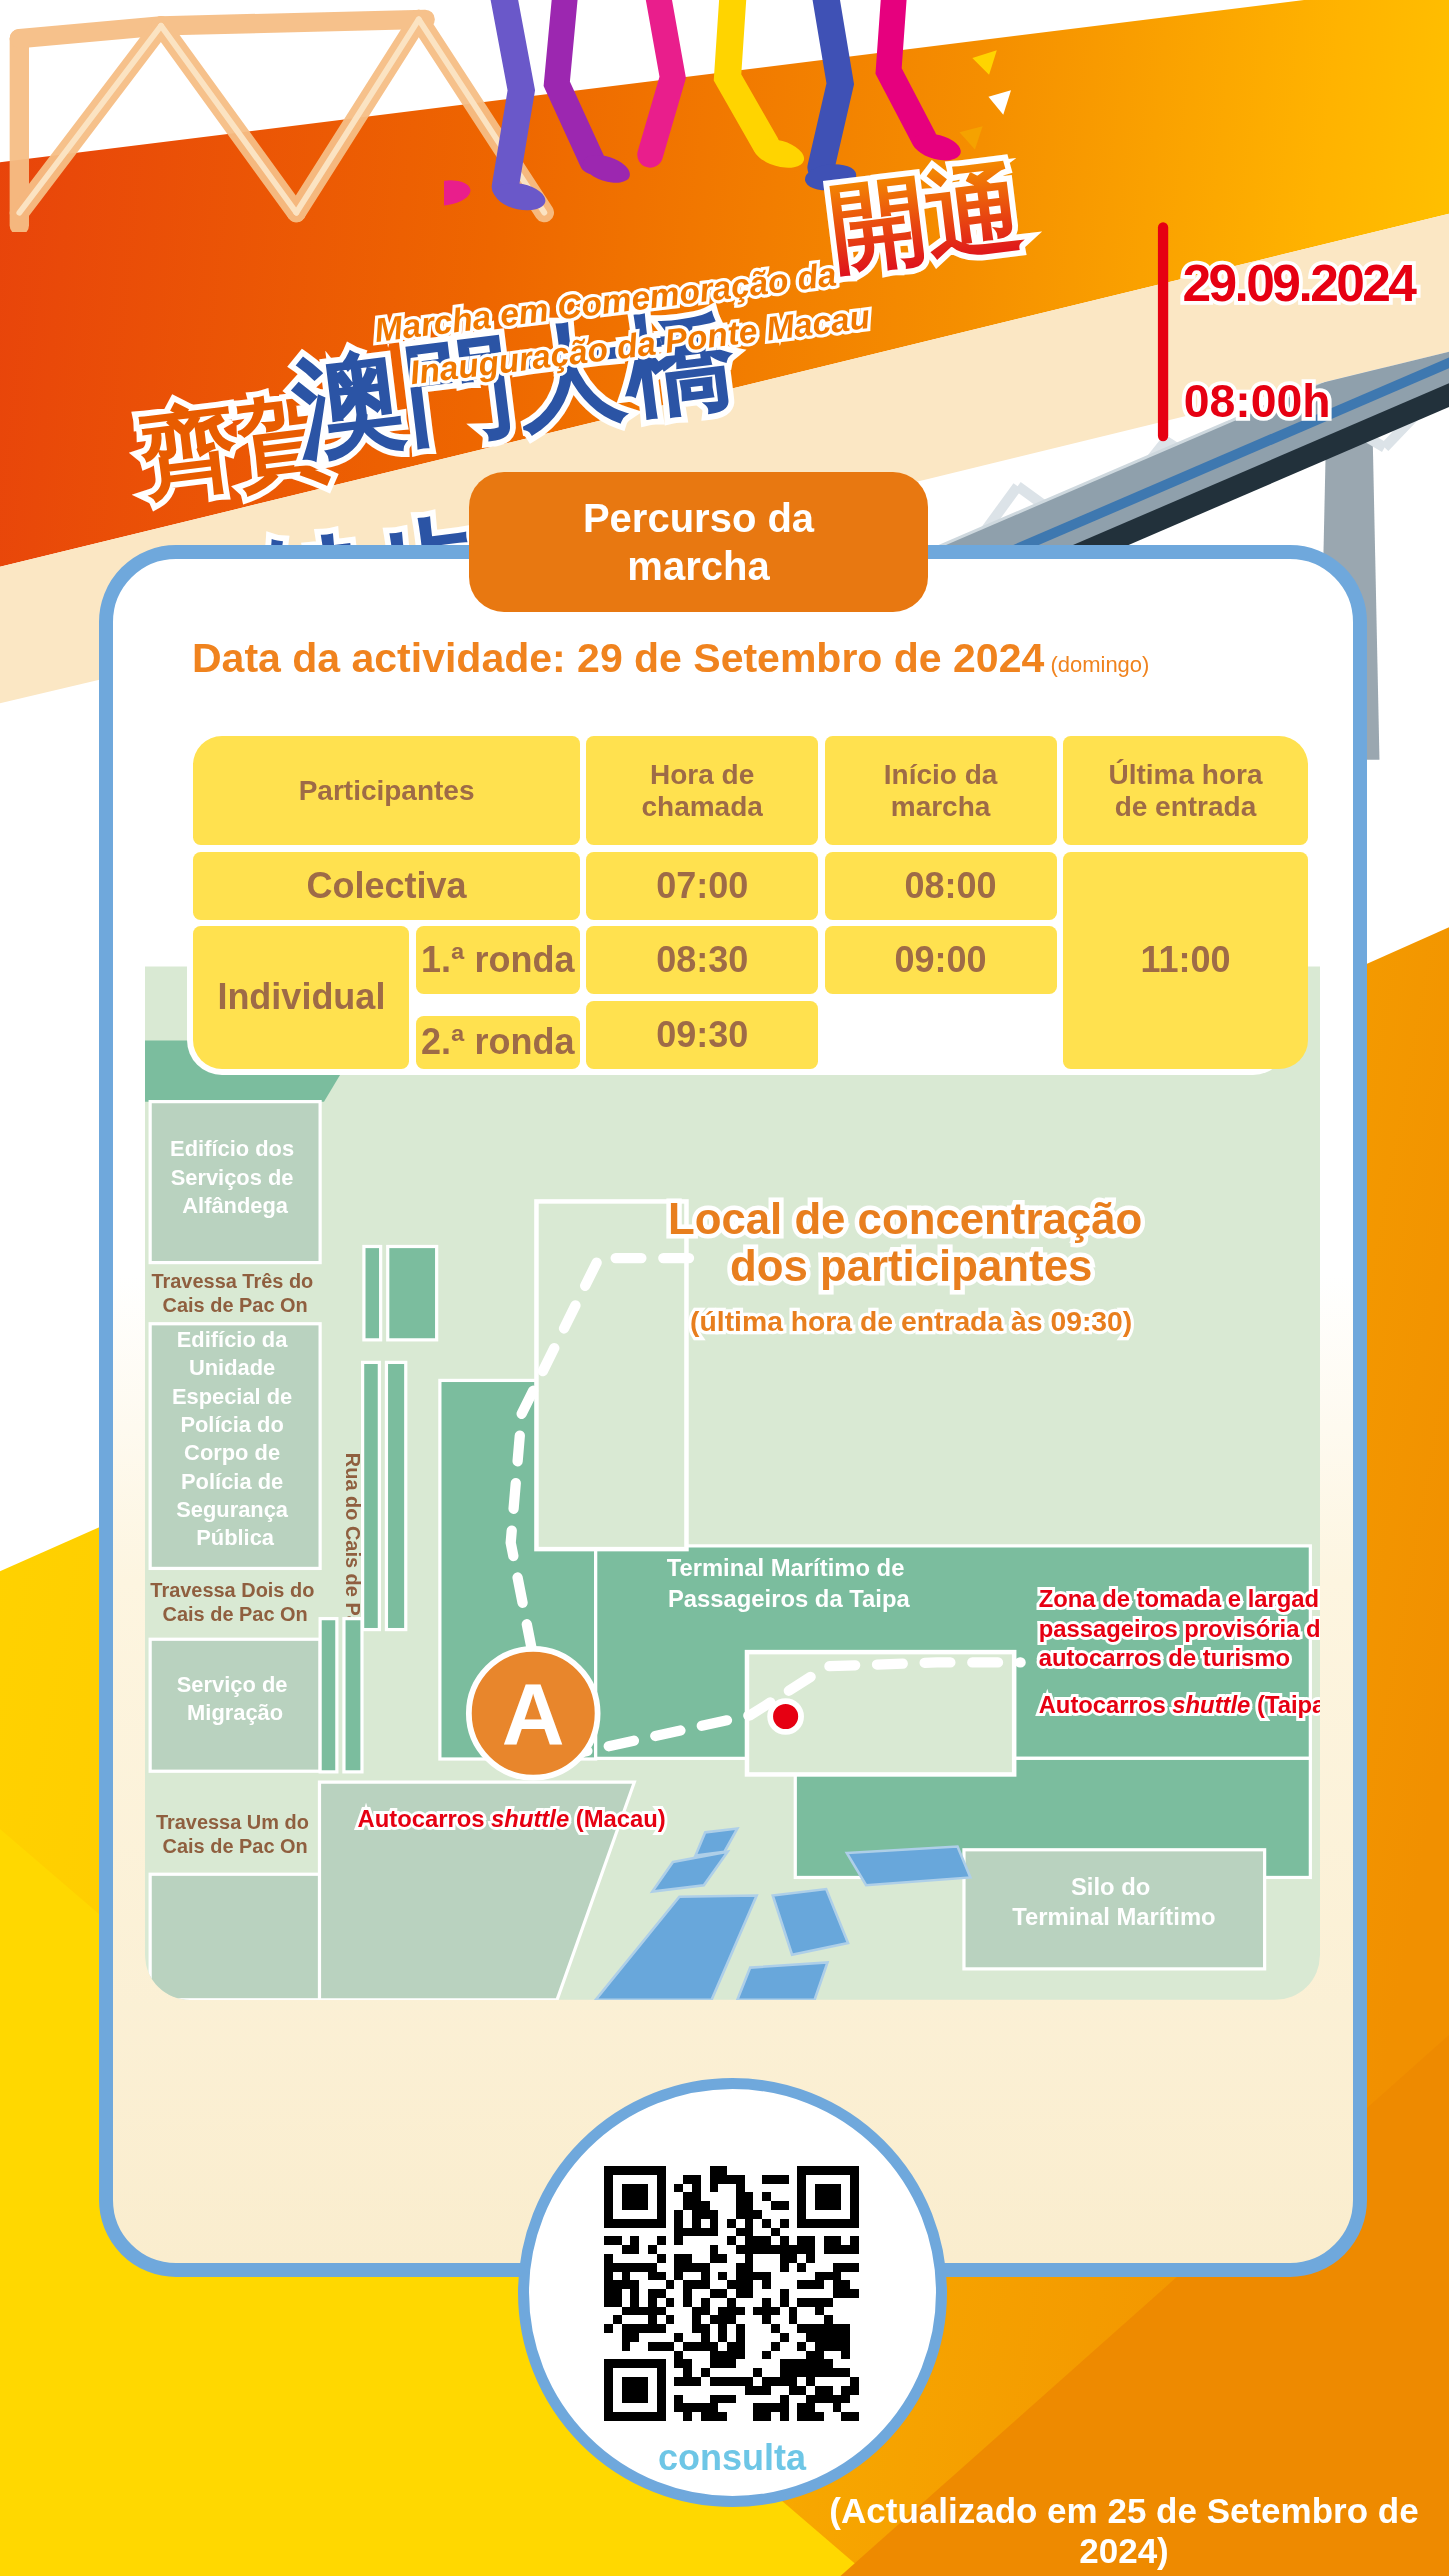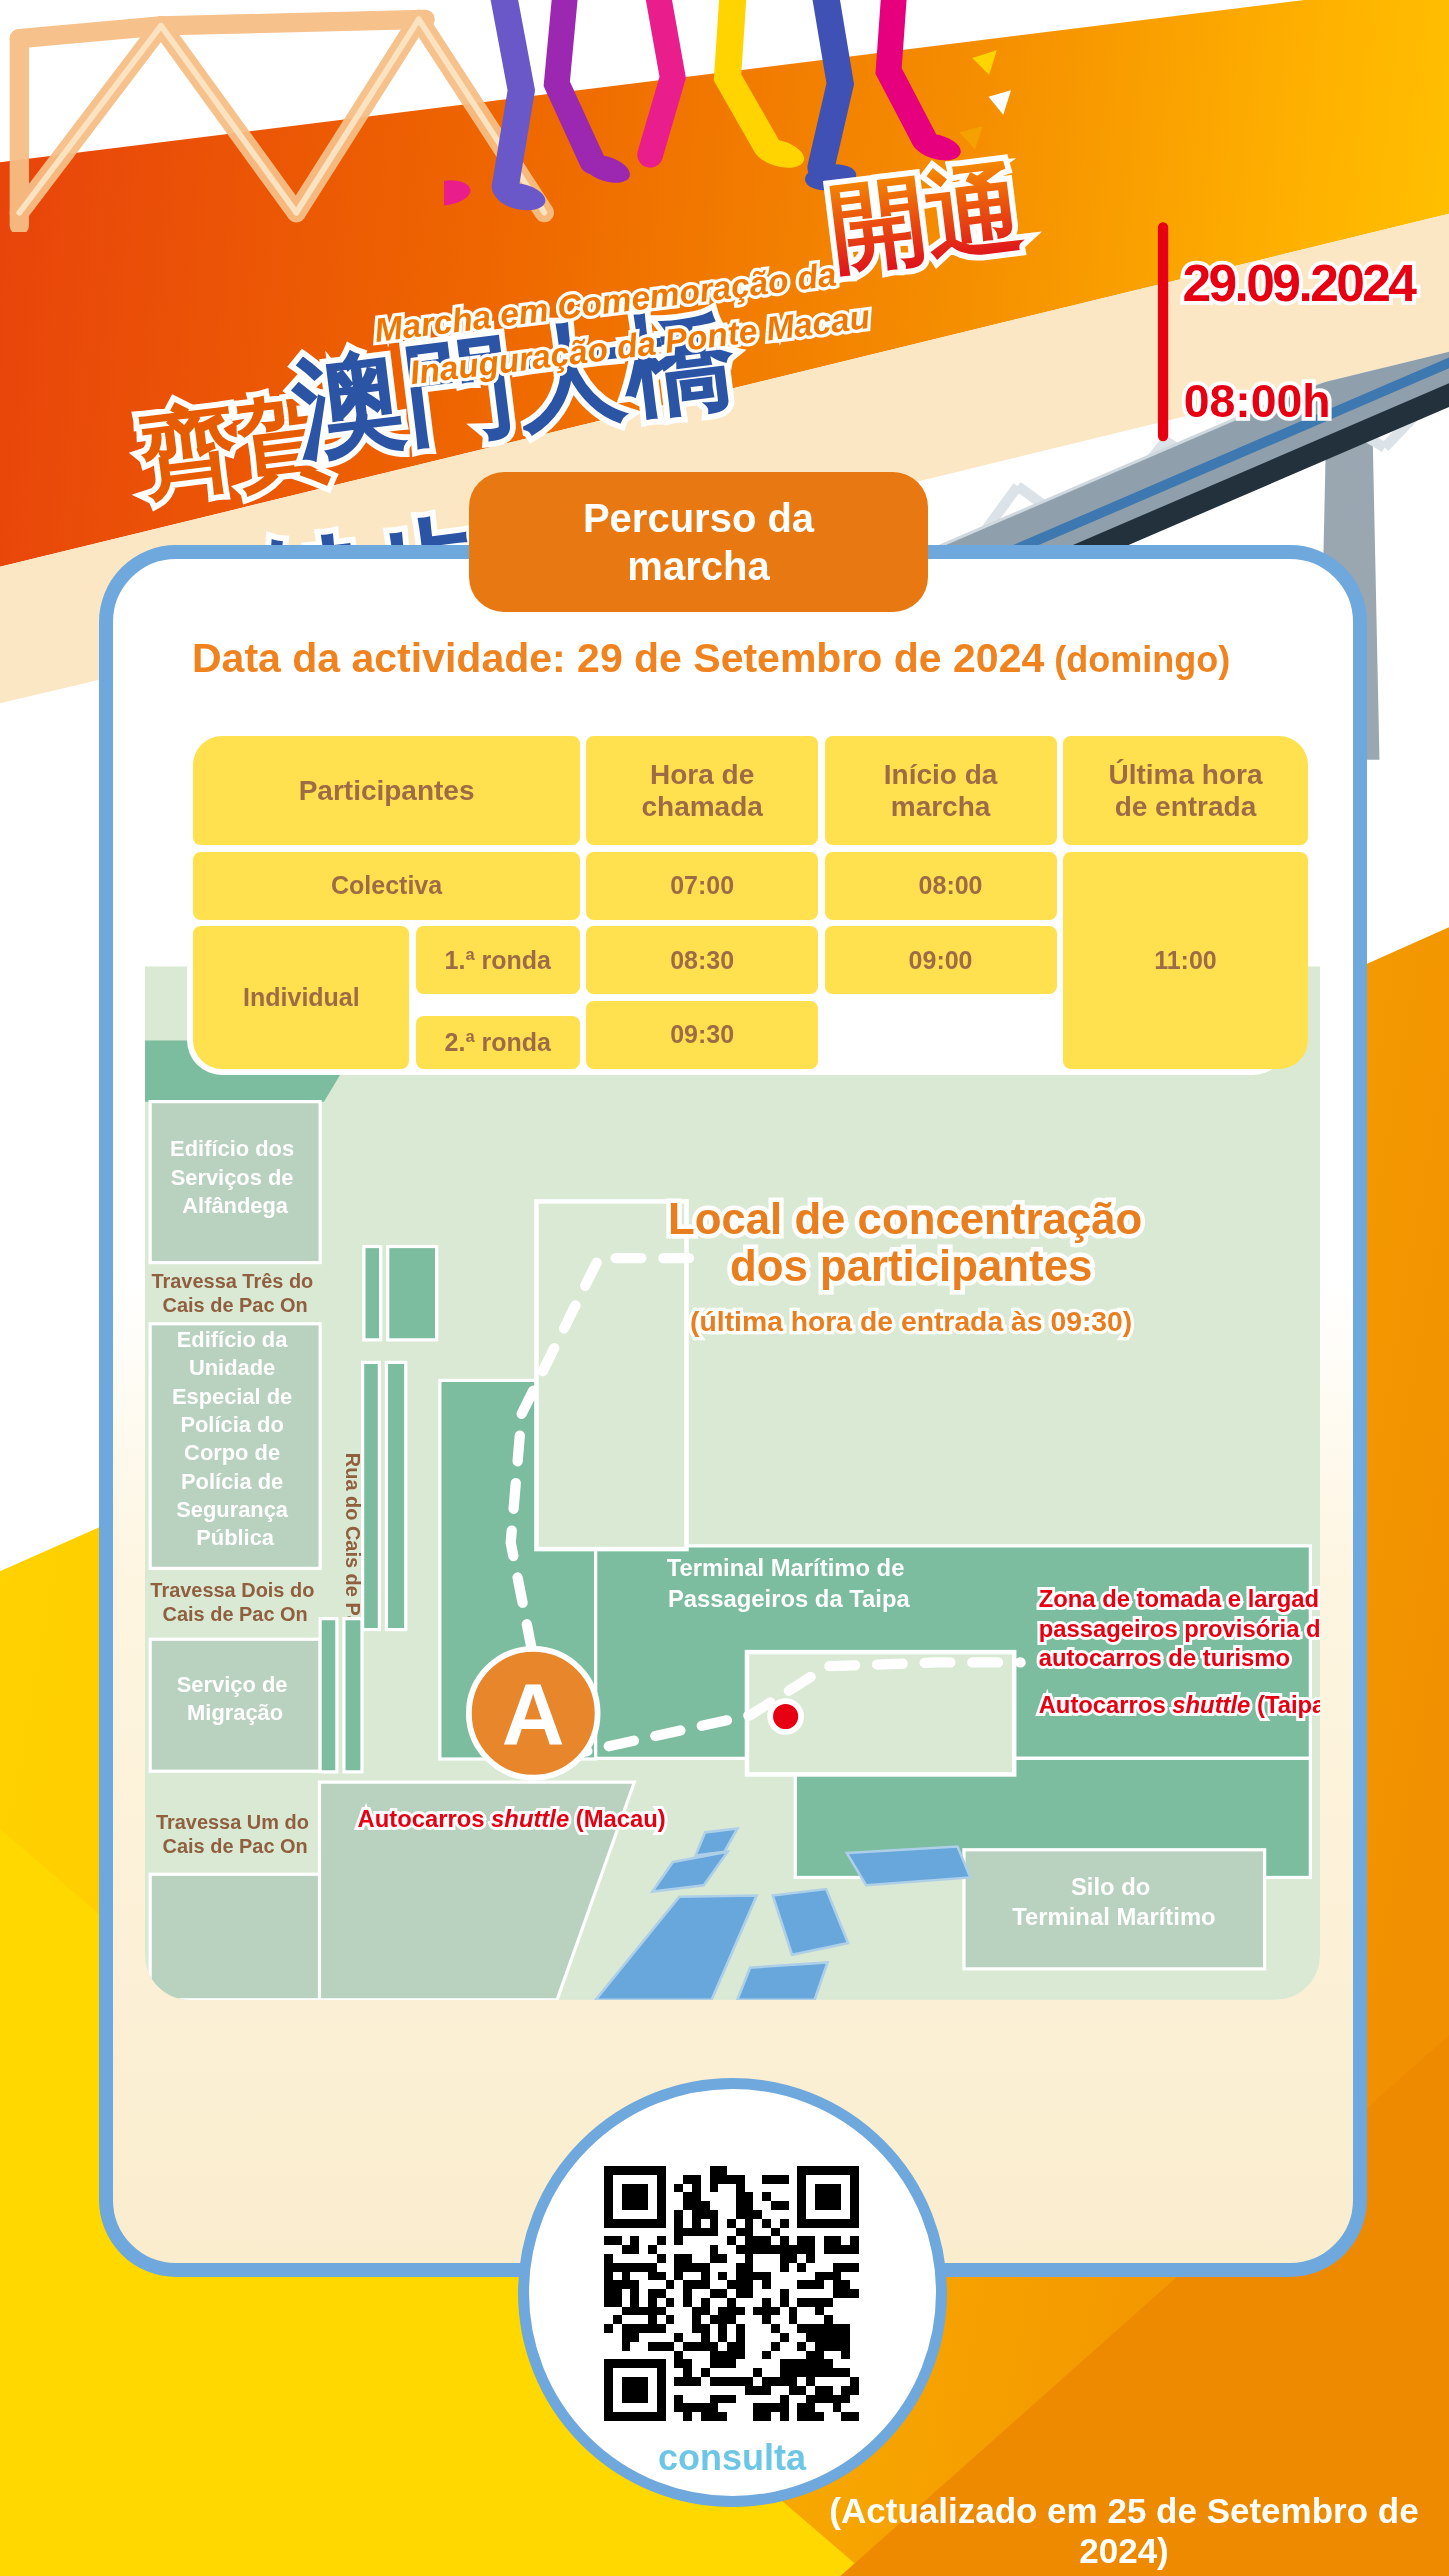--- a/index.html
+++ b/index.html
@@ -19,29 +19,29 @@
   #legs{left:444px;top:0;z-index:2;}
   #bridgePhoto{left:567px;top:193px;width:882px;height:567px;z-index:3;
       clip-path:polygon(0 66%,100% 28%,100% 100%,0 100%);}
   #headerText{left:0;top:0;z-index:4;}
   
   #card{left:99px;top:545px;width:1268px;height:1732px;box-sizing:border-box;
       border:14px solid #6fa8dc;border-radius:77px;z-index:5;
       background:linear-gradient(180deg,#ffffff 0%,#ffffff 42%,#fdf5e0 60%,#faedce 100%);}
   #dataTitle{left:79px;top:76px;white-space:nowrap;}
   #dataTitle .lbl{font-size:41px;font-weight:bold;color:#f0831e;}
-  #dataTitle .suf{font-size:36px;font-weight:bold;color:#f0831e;}
+  #dataTitle .suf{font-size:22px;font-weight:normal;color:#f0831e;}
   
   #schedule{left:74px;top:171px;width:1101px;box-sizing:border-box;background:#ffffff;border-radius:35px;
       padding:6.4px;display:grid;grid-template-columns:216px 164px 232px 232px 245px;
       grid-template-rows:109px 68px 68px 68px;gap:6.4px;z-index:3;}
   .cell{background:#ffe14f;border-radius:7.7px;display:flex;align-items:center;justify-content:center;
       color:#9e6b47;font-weight:bold;text-align:center;}
   .cell.hd{font-size:28px;line-height:1.15;white-space:pre-line;}
-  .cell.dt{font-size:25px;}
+  .cell.dt{font-size:36px;}
   #mapBox{left:32px;top:404px;width:1175px;height:1037px;border-radius:0 0 45px 45px;overflow:hidden;z-index:2;}
   
   #badge{left:469px;top:472px;width:459px;height:140px;background:#e87811;border-radius:35px;z-index:6;
       display:flex;flex-direction:column;align-items:center;justify-content:center;}
   #badge div{color:#ffffff;font-size:40px;font-weight:bold;line-height:48px;}
   
   #qrCircle{left:518px;top:2078px;width:429px;height:429px;box-sizing:border-box;background:#ffffff;
       border:11.6px solid #6fa8dc;border-radius:50%;z-index:6;}
   #qrCode{left:75px;top:77px;}
   #qrCaption{left:0;top:348px;width:406px;text-align:center;font-size:36px;font-weight:bold;color:#6ec6e6;}

